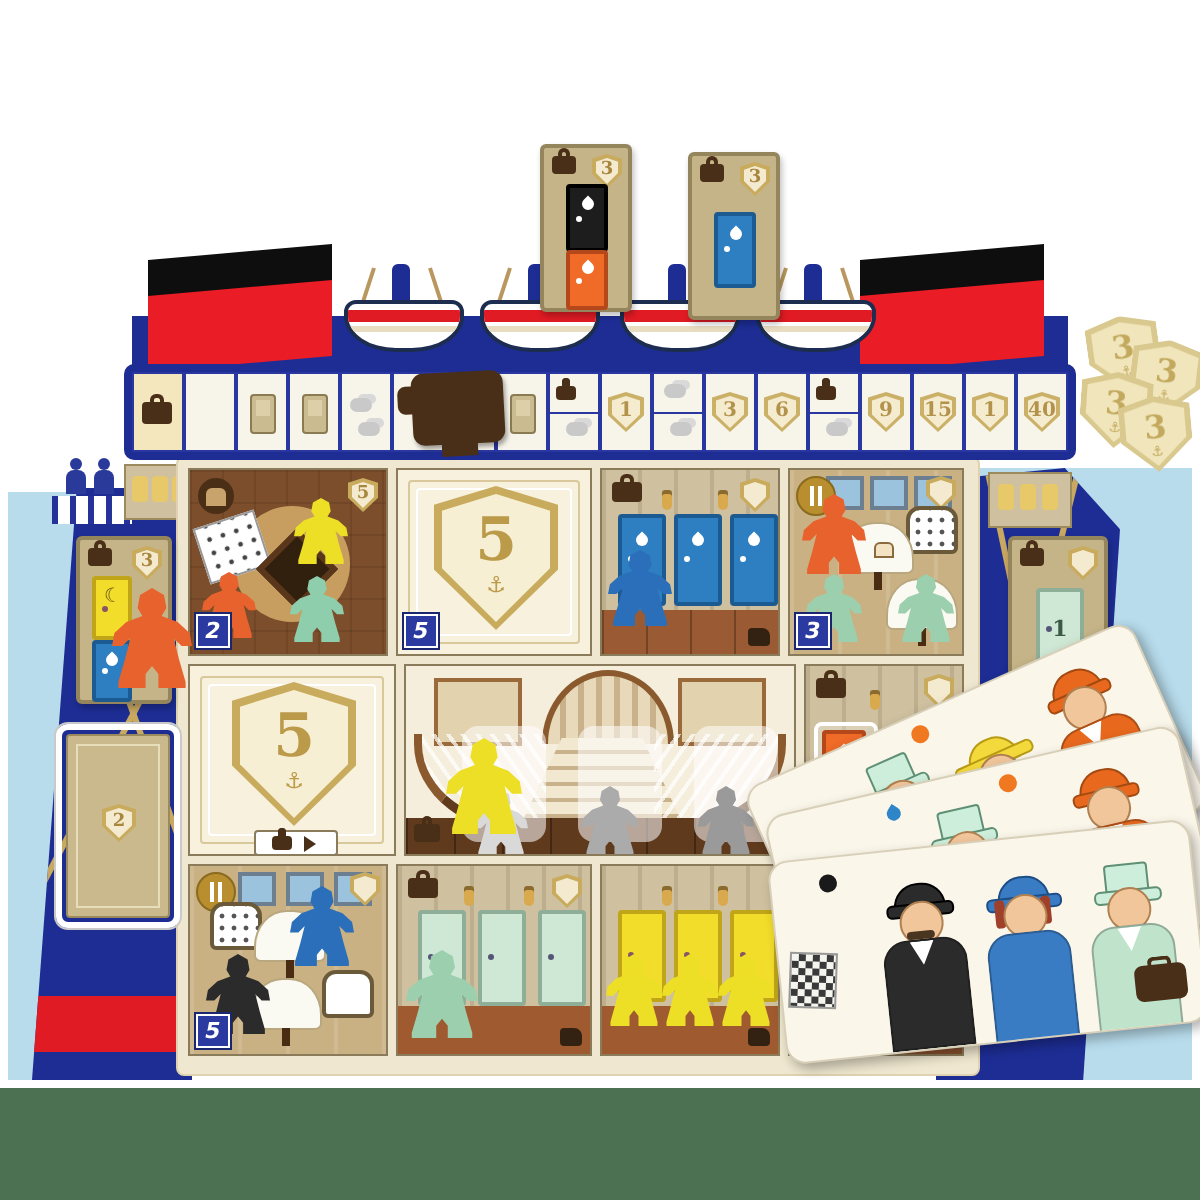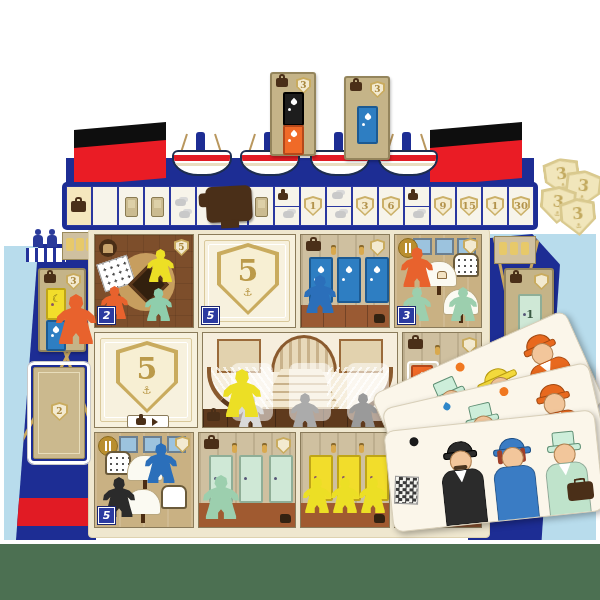--- a/index.html
+++ b/index.html
@@ -260,21 +260,21 @@
           <i>15</i>
         </span>
       </div>
     <div class="cell" style="left:482px;">
         <span class="tshield">
           <i>1</i>
         </span>
       </div>
     <div class="cell" style="left:508px;">
         <span class="tshield">
-          <i>30</i>
+          <i>40</i>
         </span>
       </div>
 
     <div class="abs" style="left:206px;top:186px;width:46px;height:36px;background:#4a2f18;border-radius:6px;transform:rotate(-3deg);box-shadow:1px 2px 2px rgba(0,0,0,.35);">
       <span class="abs" style="left:-7px;top:6px;width:10px;height:14px;background:#4a2f18;border-radius:4px 0 0 4px;"></span>
       <span class="abs" style="left:14px;top:34px;width:18px;height:8px;background:#4a2f18;"></span>
     </div>
   </div>
 
   <div class="tcard" style="left:270px;top:72px;z-index:8;">

